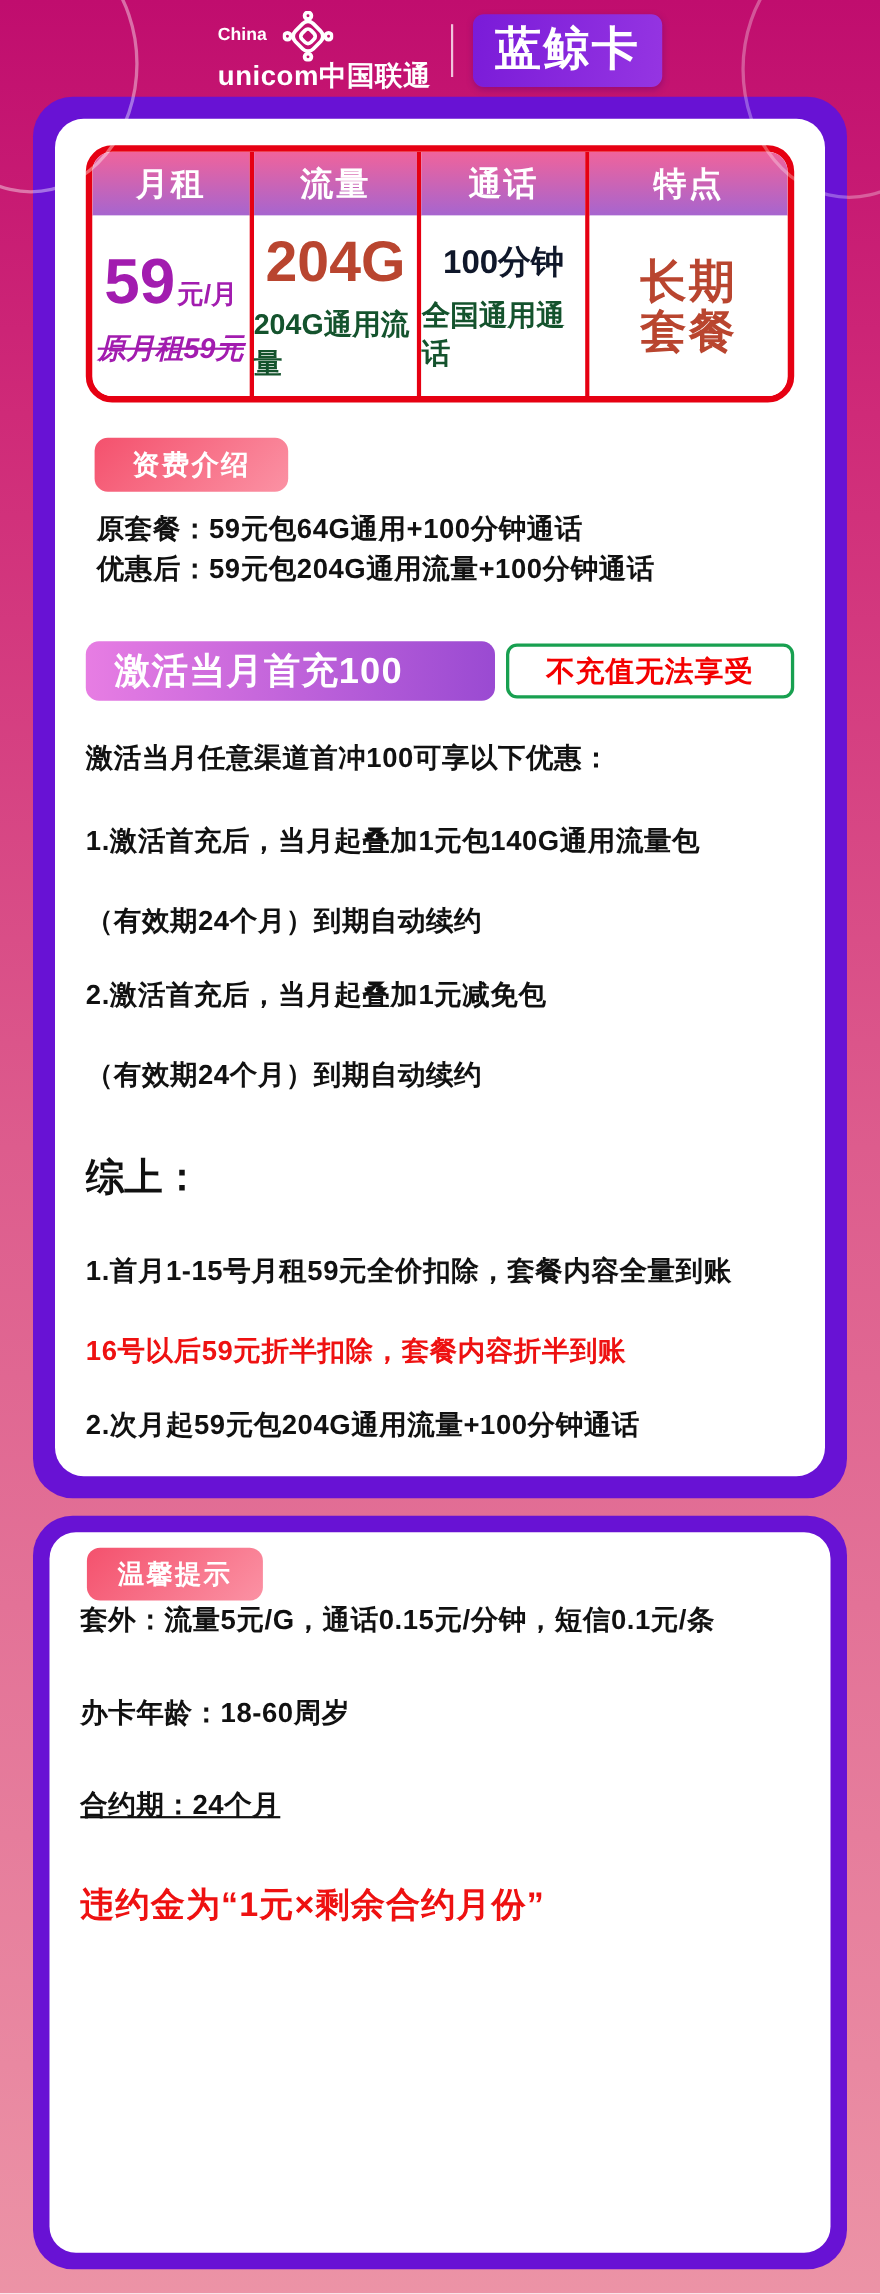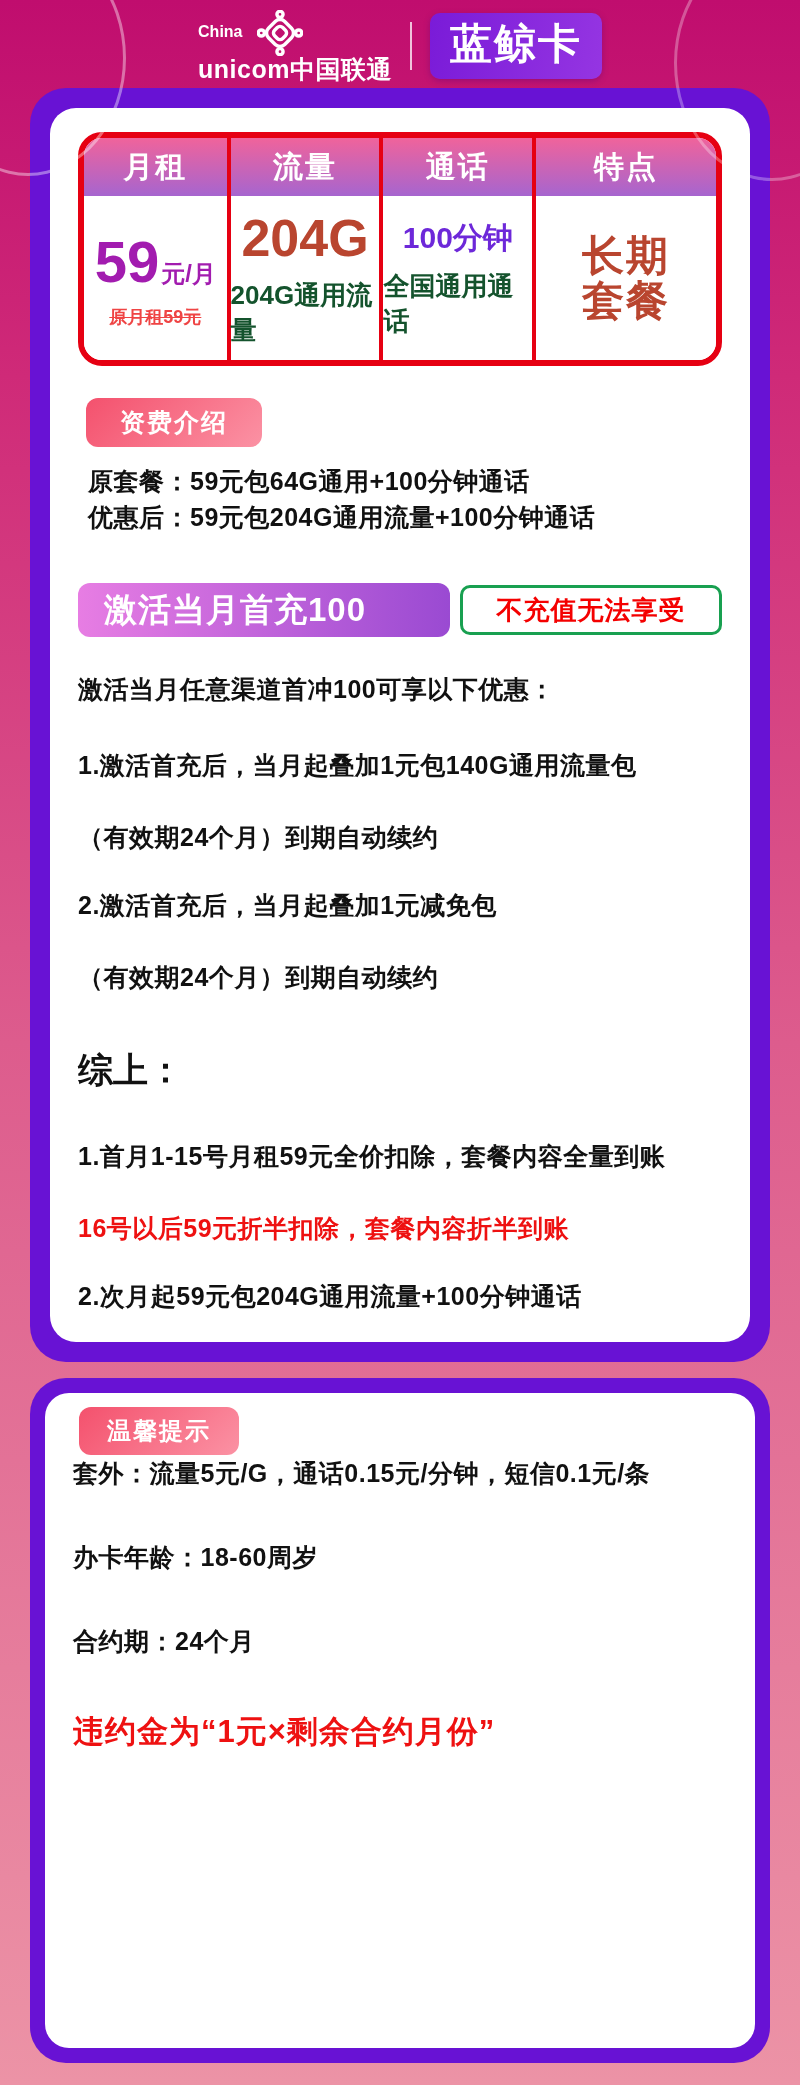--- a/index.html
+++ b/index.html
@@ -34,23 +34,23 @@
   .col{display:flex;flex-direction:column;}
   .col+.col{border-left:4px solid #e60012;}
   .col-fee{width:23%;}.col-data{width:24%;}.col-voice{width:24%;}.col-feature{width:29%;}
   .cell-head{height:58px;flex:0 0 58px;display:flex;align-items:center;justify-content:center;
     background:linear-gradient(180deg,#f0639b 0%,#a665cf 100%);
     color:#fff;font-size:30px;font-weight:800;letter-spacing:2px;}
   .cell-body{flex:1;display:flex;flex-direction:column;align-items:center;justify-content:center;background:#fff;gap:10px;}
   .fee-line{display:flex;align-items:baseline;gap:2px;color:#a21caf;}
   .fee-big{font-size:58px;font-weight:900;}
   .fee-unit{font-size:24px;font-weight:800;}
-  .fee-orig{font-size:18px;font-weight:800;color:#ef4444;text-decoration:line-through;}
+  .fee-orig{font-size:26px;font-weight:800;color:#a21caf;text-decoration:line-through;font-style:italic;}
   .val-big{font-size:52px;font-weight:900;color:#b9452f;}
-  .val-mid{font-size:30px;font-weight:800;color:#6d28d9;}
+  .val-mid{font-size:30px;font-weight:800;color:#0f172a;}
   .val-sub{font-size:26px;font-weight:800;color:#14532d;}
   .feature-txt{font-size:42px;font-weight:900;color:#b9452f;line-height:1.08;text-align:center;letter-spacing:2px;}
   
   .pink-badge{display:inline-block;margin-top:32px;margin-left:8px;
     background:linear-gradient(135deg,#f4516d 0%,#fb92a4 100%);
     border-radius:12px;color:#fff;font-size:25px;font-weight:800;
     padding:8px 34px;letter-spacing:2px;}
   .pricing-lines{margin-top:16px;margin-left:10px;}
   .body-line{font-size:25px;font-weight:700;color:#111;line-height:36px;letter-spacing:.5px;}
   .banner-row{display:flex;align-items:center;gap:10px;margin-top:48px;}
@@ -66,21 +66,21 @@
   .intro-line{margin-top:34px;}
   .it1{margin-top:40px;} .it2{margin-top:36px;} .it3{margin-top:32px;} .it4{margin-top:36px;}
   .summary-heading{margin-top:52px;font-size:35px;font-weight:900;color:#111;}
   .sm1{margin-top:44px;} .sm2{margin-top:36px;color:#ee1111;} .sm3{margin-top:32px;}
   
   .tips-badge{display:inline-block;margin-left:6px;
     background:linear-gradient(135deg,#f4516d 0%,#fb92a4 100%);
     border-radius:12px;color:#fff;font-size:24px;font-weight:800;padding:8px 28px;letter-spacing:2px;}
   .tip1{}
   .tip2{margin-top:48px;}
-  .tip3{margin-top:48px;}
+  .tip3{margin-top:48px;text-decoration:underline;}
   .penalty{margin-top:52px;font-size:31px;font-weight:900;color:#ee1111;letter-spacing:1px;}
 </style>
 </head>
 <body>
 
 <div class="page">
   <div class="arc arc-left"></div>
   <div class="arc arc-right"></div>
 
   <div class="header">

